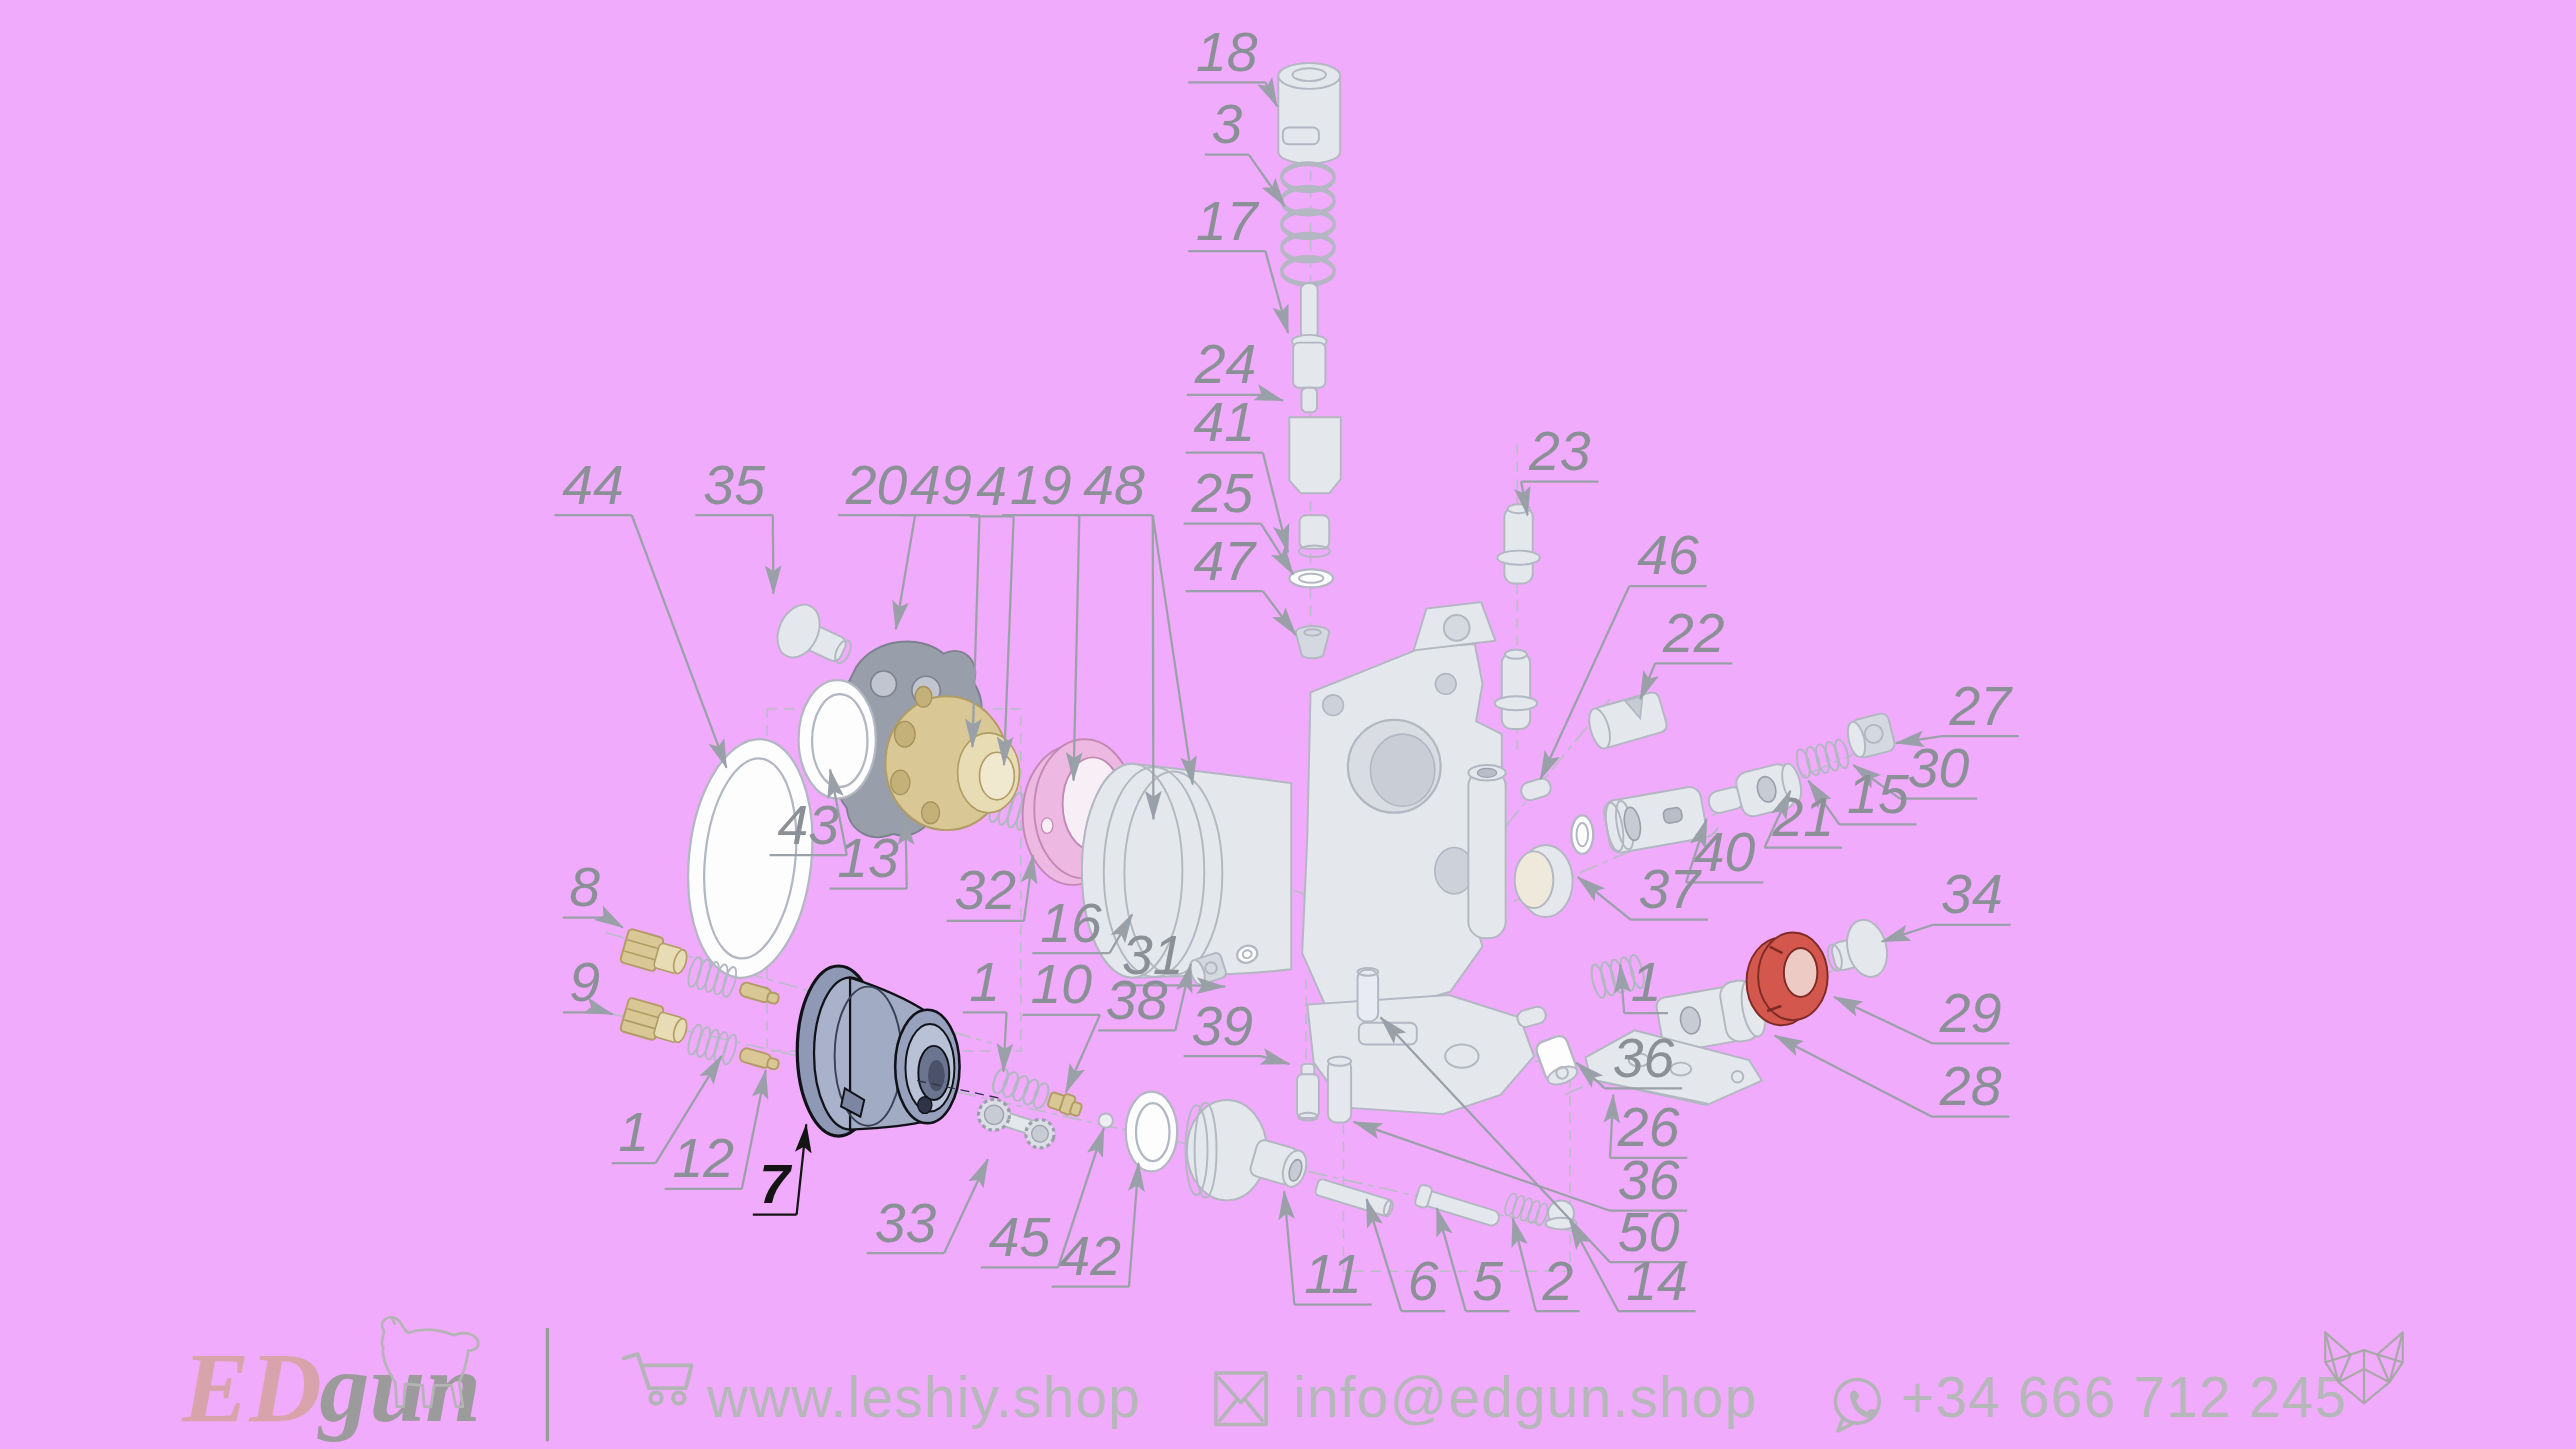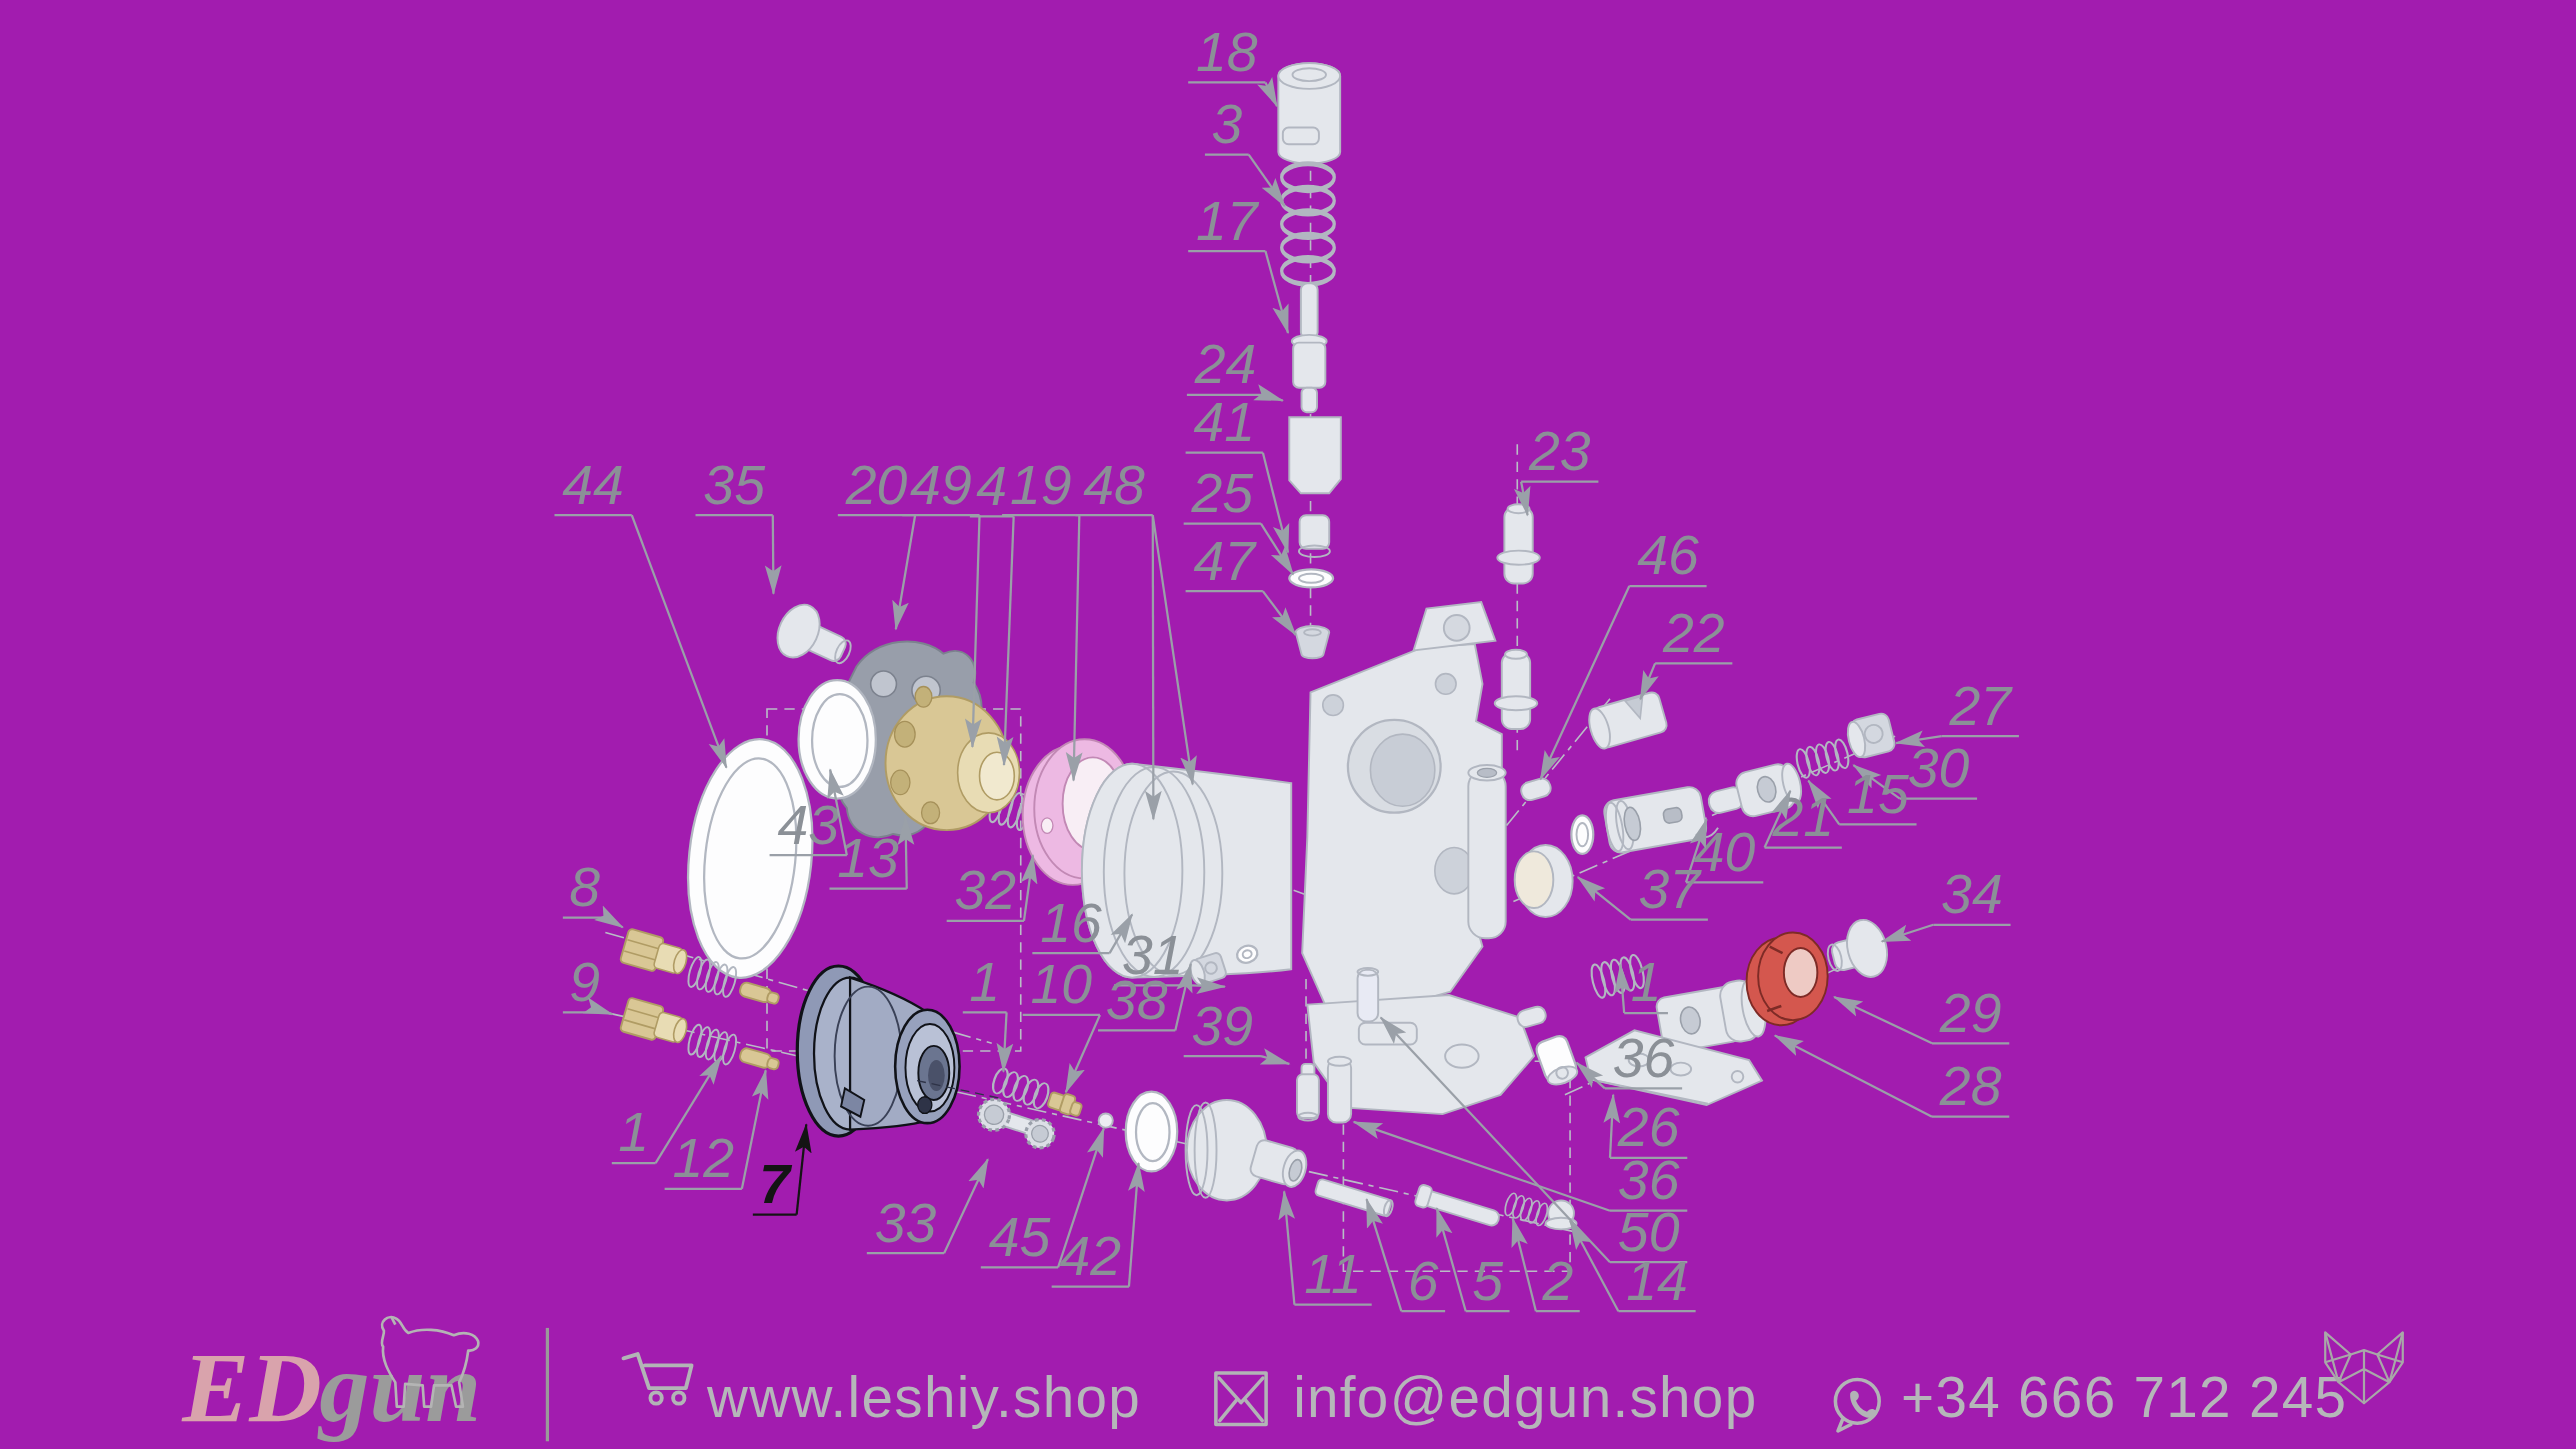--- a/index.html
+++ b/index.html
@@ -1,16 +1,16 @@
 <!DOCTYPE html>
 <html style="--label: #8b9097; --highlight: #141414; --axis: #b9bdc6; --ghost-fill: #e4e7ec; --ghost-fill2: #d4d8e0; --ghost-stroke: #b2b7c1; --dark-fill: #989eaa; --dark-fill2: #858c98; --dark-stroke: #7c828e; --brass: #d9c795; --brass-light: #e8dcb4; --brass-stroke: #b09c64; --pink: #edb9e3; --pink-stroke: #c289b5; --red: #d4574e; --red-stroke: #7e2b26; --hero-outline: #101218; --c-ed: #d9a3ac; --c-gun: #9b9b9b; --ftext: #b5b7b9; --ficon: #b2b4b6; --c-divider: #9a9a9a; --dog: #b4b4b4; --fox: #a8a8a8;font-size:10.3px"><head>
 <meta charset="utf-8">
 <style>
   html,body{margin:0;padding:0;background:#fff;}
-  .stage{width:2576px;height:1449px;position:relative;background:#a21caf;overflow:hidden;}
+  .stage{width:2576px;height:1449px;position:relative;background:#f0abfc;overflow:hidden;}
   svg{display:block;}
   .gf{fill:var(--ghost-fill);stroke:var(--ghost-stroke);stroke-width:3;}
   .gf2{fill:var(--ghost-fill2);stroke:var(--ghost-stroke);stroke-width:3;}
   .gs{fill:none;stroke:var(--ghost-stroke);stroke-width:3;}
   .gd{fill:var(--dark-fill);stroke:var(--dark-stroke);stroke-width:3;}
   .gd2{fill:var(--dark-fill2);stroke:var(--dark-stroke);stroke-width:3;}
   .brass{fill:var(--brass);stroke:var(--brass-stroke);stroke-width:3;}
   .brassL{fill:var(--brass-light);stroke:var(--brass-stroke);stroke-width:2.5;}
   .pink{fill:var(--pink);stroke:var(--pink-stroke);stroke-width:3;}
   .red{fill:var(--red);stroke:var(--red-stroke);stroke-width:3;}

